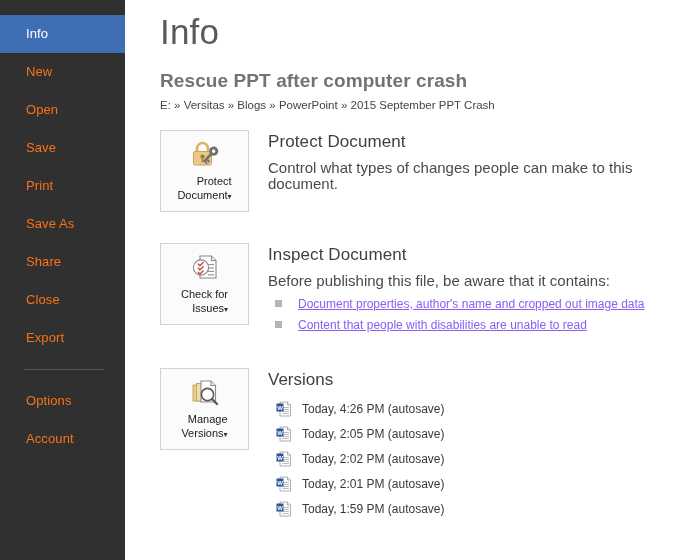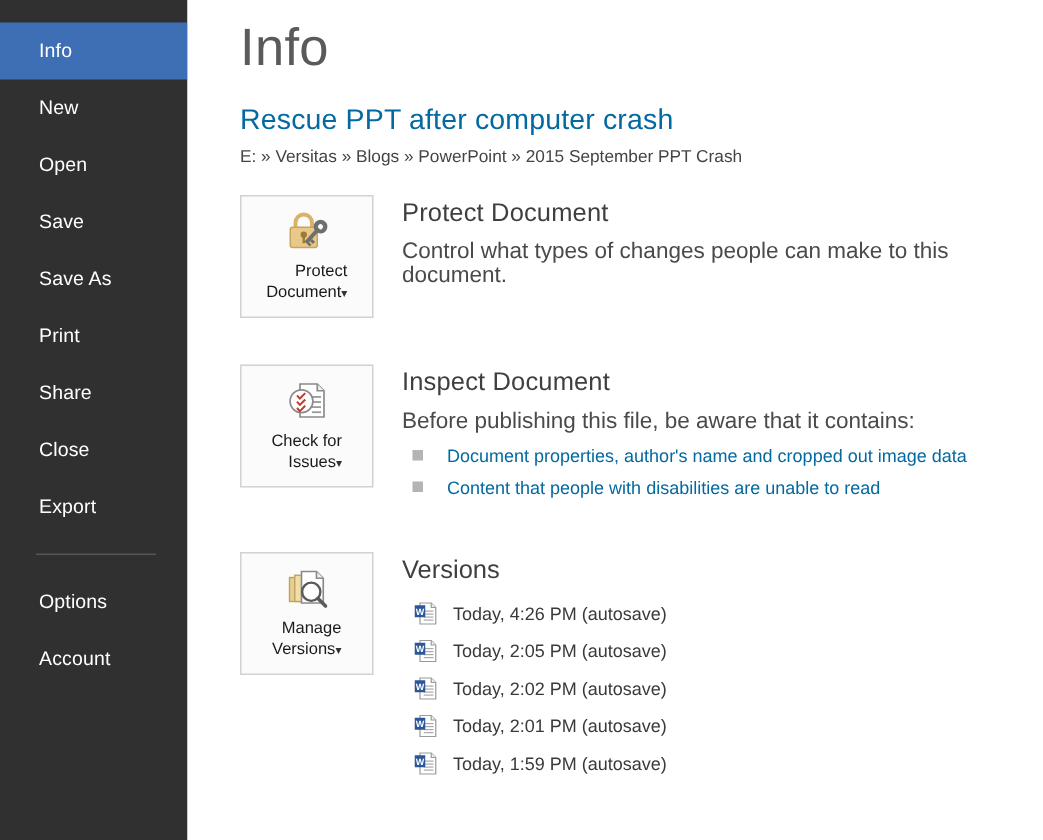--- a/index.html
+++ b/index.html
@@ -22,21 +22,21 @@
     height: 560px;
     background: #303030;
     flex: 0 0 125px;
     position: relative;
     padding-top: 15px;
     box-sizing: border-box;
   }
   .nav-item {
     height: 38px;
     line-height: 38px;
-    color: #ffffff;
+    color: #f97316;
     font-size: 13px;
     padding-left: 26px;
     box-sizing: border-box;
     white-space: nowrap;
     letter-spacing: 0.1px;
   }
   .nav-item.active {
     background: #3e6fb5;
     color: #ffffff;
   }
@@ -58,22 +58,22 @@
   .page-title {
     font-size: 35px;
     font-weight: 300;
     color: #5a5a5a;
     margin: 11px 0 0 0;
     line-height: 42px;
     letter-spacing: 0.2px;
   }
   .doc-title {
     font-size: 19px;
-    color: #0369a1;
-    font-weight: 400;
+    color: #737373;
+    font-weight: 700;
     margin-top: 17px;
     line-height: 22px;
     letter-spacing: 0.1px;
   }
   .doc-path {
     font-size: 11.5px;
     color: #444444;
     margin-top: 6px;
     line-height: 14px;
   }
@@ -140,22 +140,23 @@
   }
   .bullet-mark {
     width: 7px; height: 7px;
     background: #b4b4b4;
     margin-left: 7px;
     margin-right: 16px;
     flex: 0 0 7px;
   }
   .bullet-text {
     font-size: 12px;
-    color: #0369a1;
+    color: #8b5cf6;
     line-height: 16px;
+    text-decoration: underline;
   }
 
   
   .versions-head {
     font-size: 17px;
     font-weight: 300;
     color: #3f3f3f;
     line-height: 22px;
     margin-bottom: 5px;
   }
@@ -185,24 +186,24 @@
     <div class="nav-item">
       <span>New</span>
     </div>
     <div class="nav-item">
       <span>Open</span>
     </div>
     <div class="nav-item">
       <span>Save</span>
     </div>
     <div class="nav-item">
+      <span>Print</span>
+    </div>
+    <div class="nav-item">
       <span>Save As</span>
-    </div>
-    <div class="nav-item">
-      <span>Print</span>
     </div>
     <div class="nav-item">
       <span>Share</span>
     </div>
     <div class="nav-item">
       <span>Close</span>
     </div>
     <div class="nav-item">
       <span>Export</span>
     </div>

